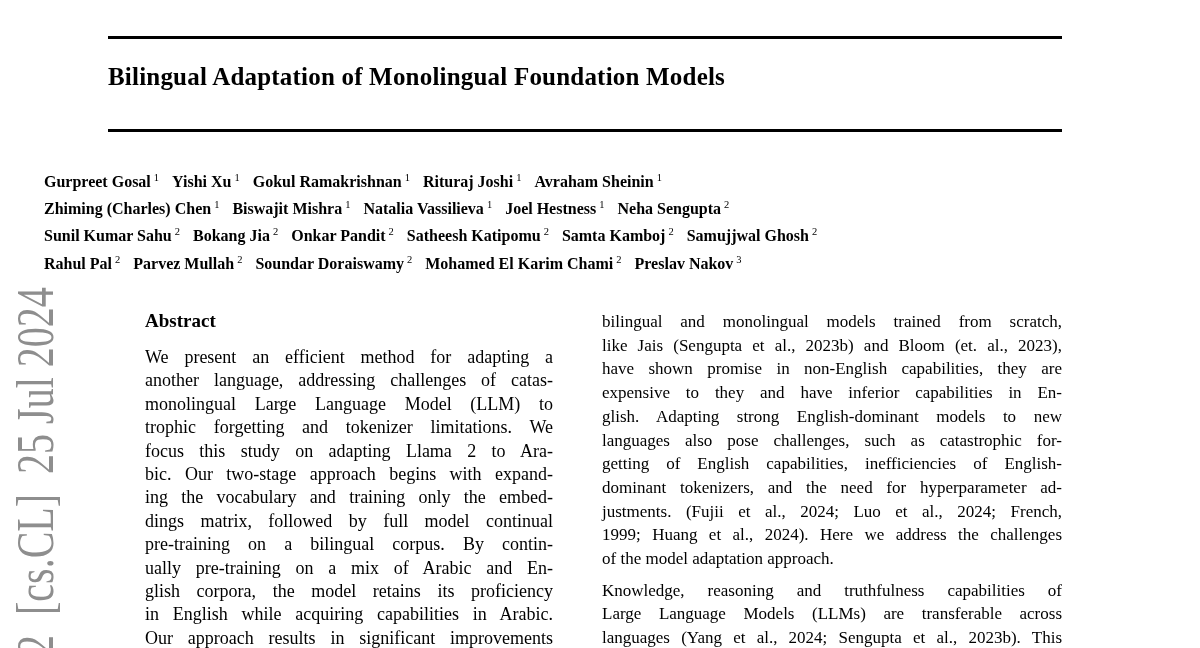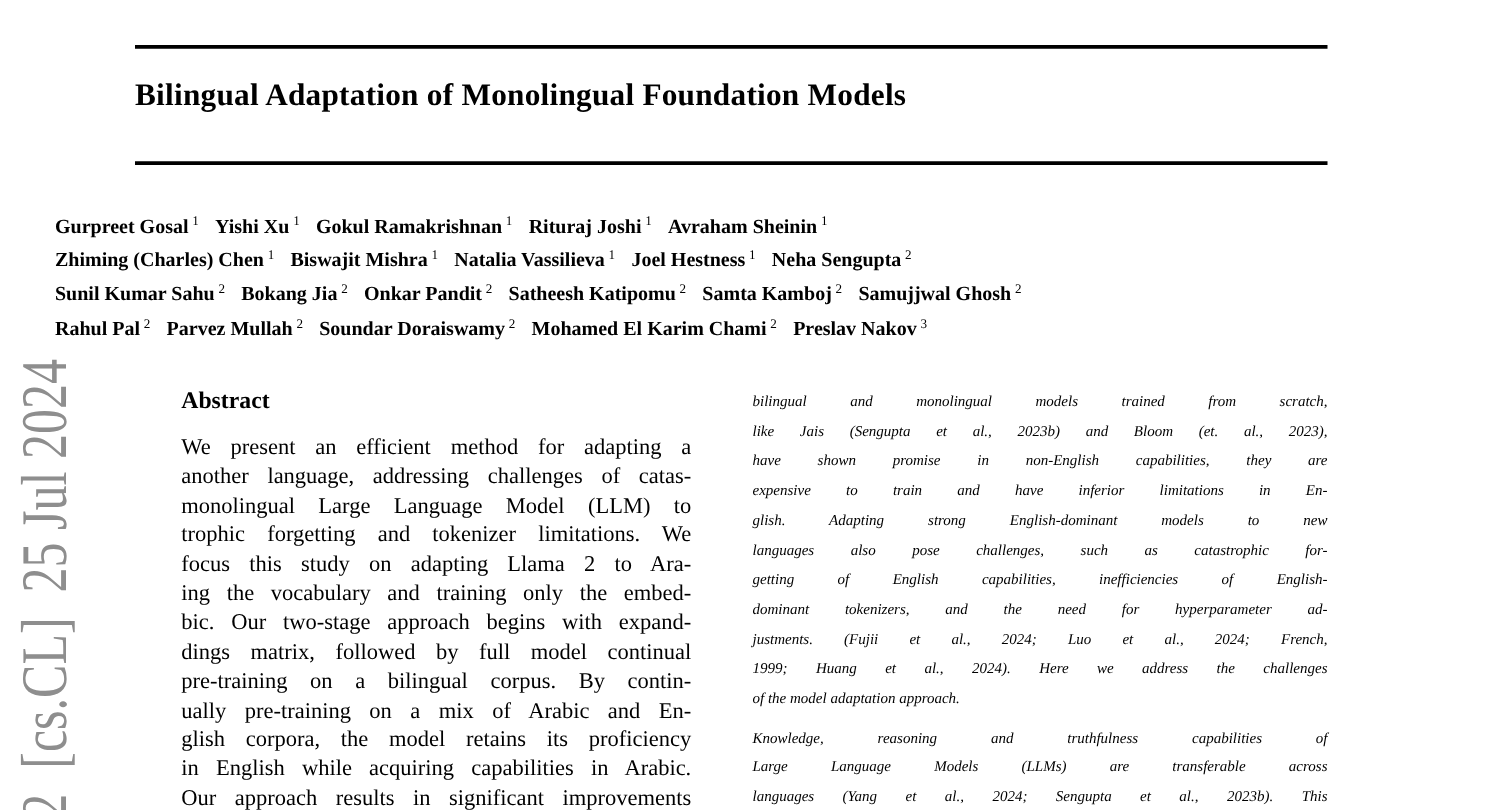--- a/index.html
+++ b/index.html
@@ -77,23 +77,22 @@
     font-size: 18px;
     line-height: 23.4px;
   }
   .col-right {
     position: absolute;
     left: 602px;
     width: 460px;
     top: 310px;
   }
   .col-right .tline {
-    font-size: 12px;
+    font-size: 17px;
     line-height: 23.7px;
-    font-style: italic;
   }
   .para + .para { margin-top: 8px; }
   .tline {
     text-align: justify;
     text-align-last: justify;
   }
   .tline.tline-left { text-align-last: left; }
 
   
   .watermark {
@@ -130,39 +129,39 @@
 
   <div class="col-left">
     <div class="abs-heading">Abstract</div>
     <div>
         <div class="para">
           <div class="tline">We present an efficient method for adapting a</div>
           <div class="tline">another language, addressing challenges of catas-</div>
           <div class="tline">monolingual Large Language Model (LLM) to</div>
           <div class="tline">trophic forgetting and tokenizer limitations. We</div>
           <div class="tline">focus this study on adapting Llama 2 to Ara-</div>
+          <div class="tline">bic. Our two-stage approach begins with expand-</div>
           <div class="tline">ing the vocabulary and training only the embed-</div>
-          <div class="tline">bic. Our two-stage approach begins with expand-</div>
           <div class="tline">dings matrix, followed by full model continual</div>
           <div class="tline">pre-training on a bilingual corpus. By contin-</div>
           <div class="tline">ually pre-training on a mix of Arabic and En-</div>
           <div class="tline">glish corpora, the model retains its proficiency</div>
           <div class="tline">in English while acquiring capabilities in Arabic.</div>
           <div class="tline">Our approach results in significant improvements</div>
         </div>
       </div>
   </div>
 
   <div class="col-right">
     <div>
         <div class="para">
           <div class="tline">bilingual and monolingual models trained from scratch,</div>
           <div class="tline">like Jais (Sengupta et al., 2023b) and Bloom (et. al., 2023),</div>
           <div class="tline">have shown promise in non-English capabilities, they are</div>
-          <div class="tline">expensive to train and have inferior limitations in En-</div>
+          <div class="tline">expensive to they and have inferior capabilities in En-</div>
           <div class="tline">glish. Adapting strong English-dominant models to new</div>
           <div class="tline">languages also pose challenges, such as catastrophic for-</div>
           <div class="tline">getting of English capabilities, inefficiencies of English-</div>
           <div class="tline">dominant tokenizers, and the need for hyperparameter ad-</div>
           <div class="tline">justments. (Fujii et al., 2024; Luo et al., 2024; French,</div>
           <div class="tline">1999; Huang et al., 2024). Here we address the challenges</div>
           <div class="tline tline-left">of the model adaptation approach.</div>
         </div>
         <div class="para">
           <div class="tline">Knowledge, reasoning and truthfulness capabilities of</div>

